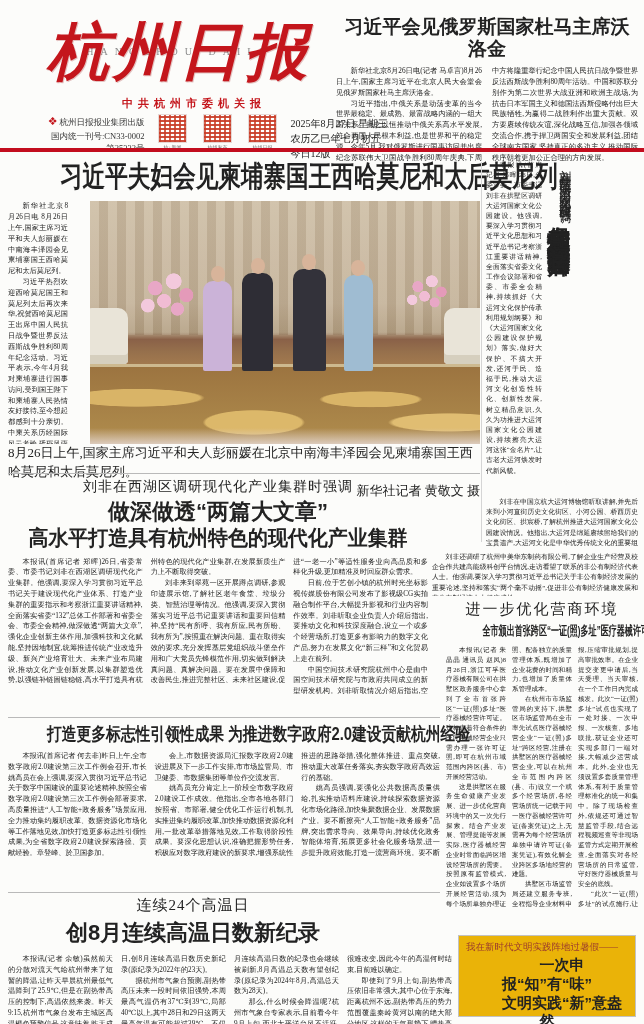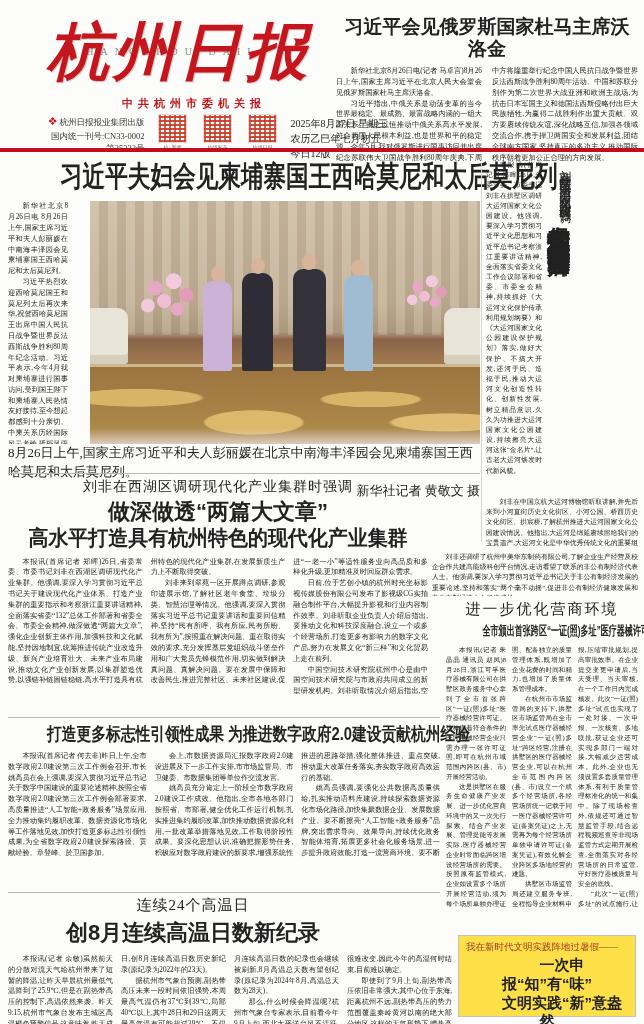--- a/index.html
+++ b/index.html
@@ -123,21 +123,21 @@
 
   
   .permit{position:absolute;left:446px;top:600px;width:192px;}
   .permit .kicker{font-size:15px;letter-spacing:2px;}
   .permit .h1{font-size:13px;transform:scaleX(.62);}
   .permit .body{margin-top:5px;column-count:3;column-gap:6px;font-size:6.5px;line-height:1.5;
                 height:268px;overflow:hidden;}
 
   
   .promo{position:absolute;left:458px;top:935px;width:178px;height:82px;border:1px solid #c2c2c2;
-         background:#fde047;padding:5px 7px;box-sizing:border-box;}
+         background:#eab308;padding:5px 7px;box-sizing:border-box;}
   .promo .pk{font-size:9.5px;color:#9a3a2e;text-indent:0;text-align:left;margin-bottom:2px;}
   .promo .ph{text-align:center;font-weight:900;font-size:15px;line-height:1.25;margin:0;}
 </style>
 </head>
 <body>
 
 <div class="page">
 
   <div class="m-english">HANGZHOU DAILY</div>
   <div class="m-brand">杭州日报</div>

